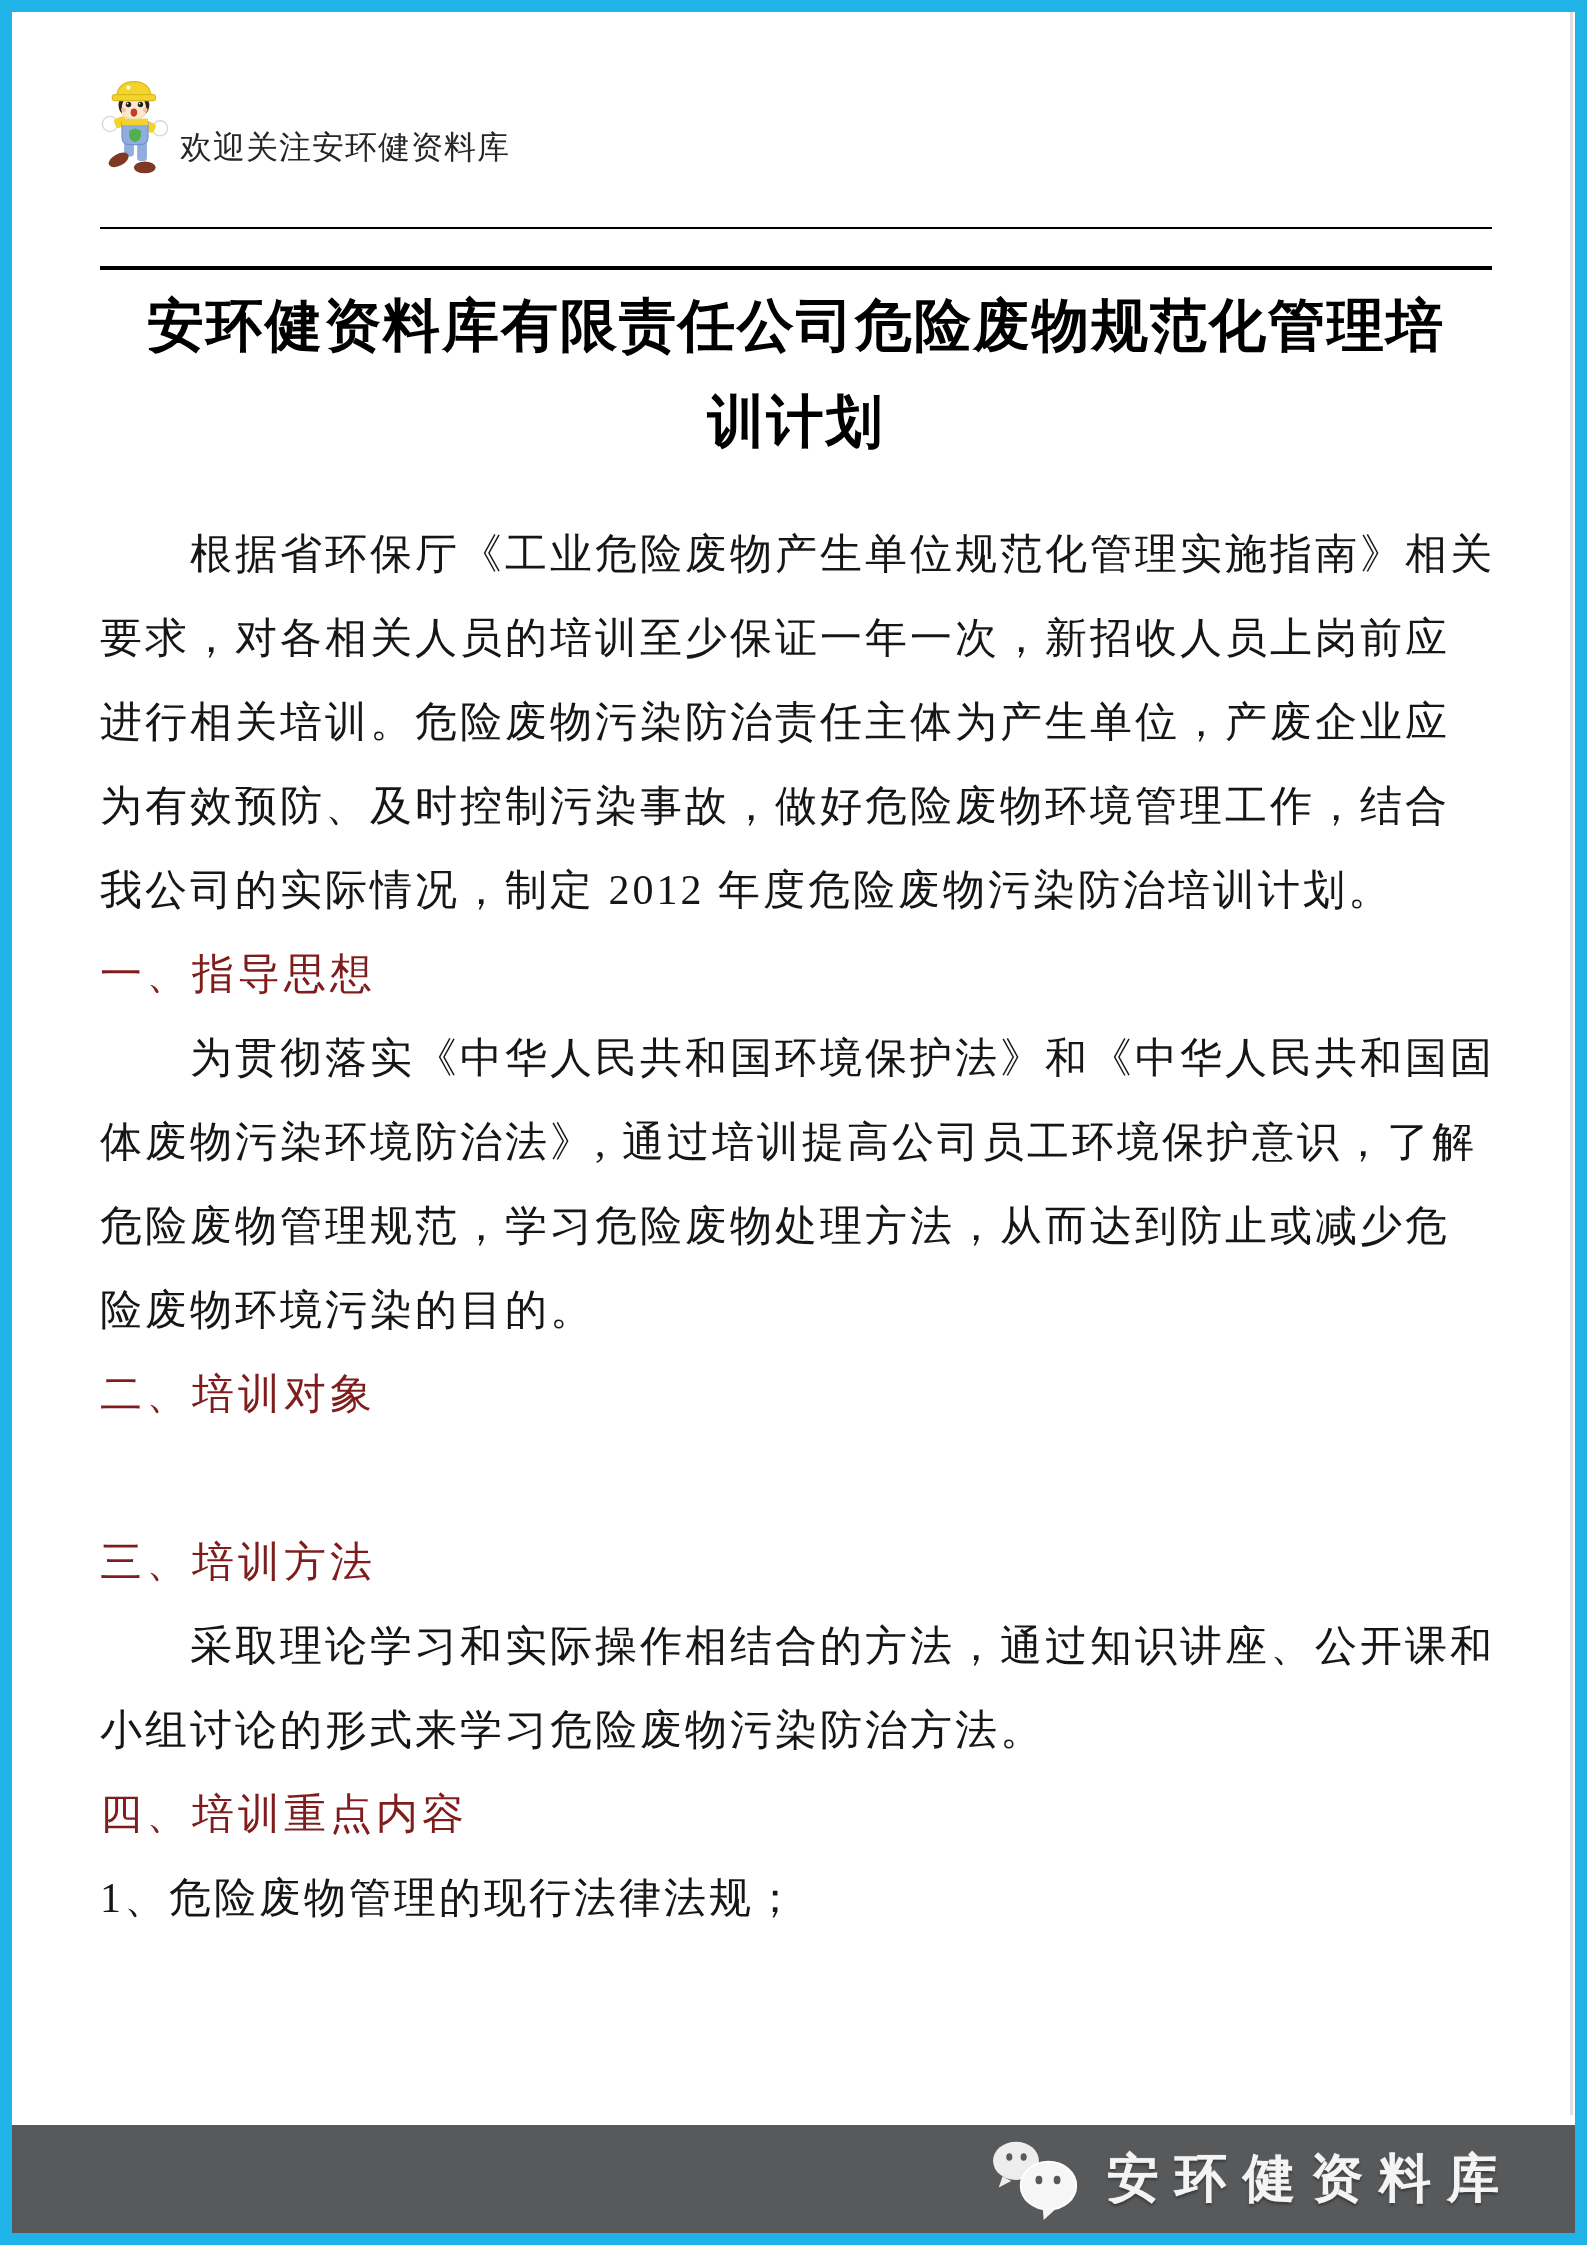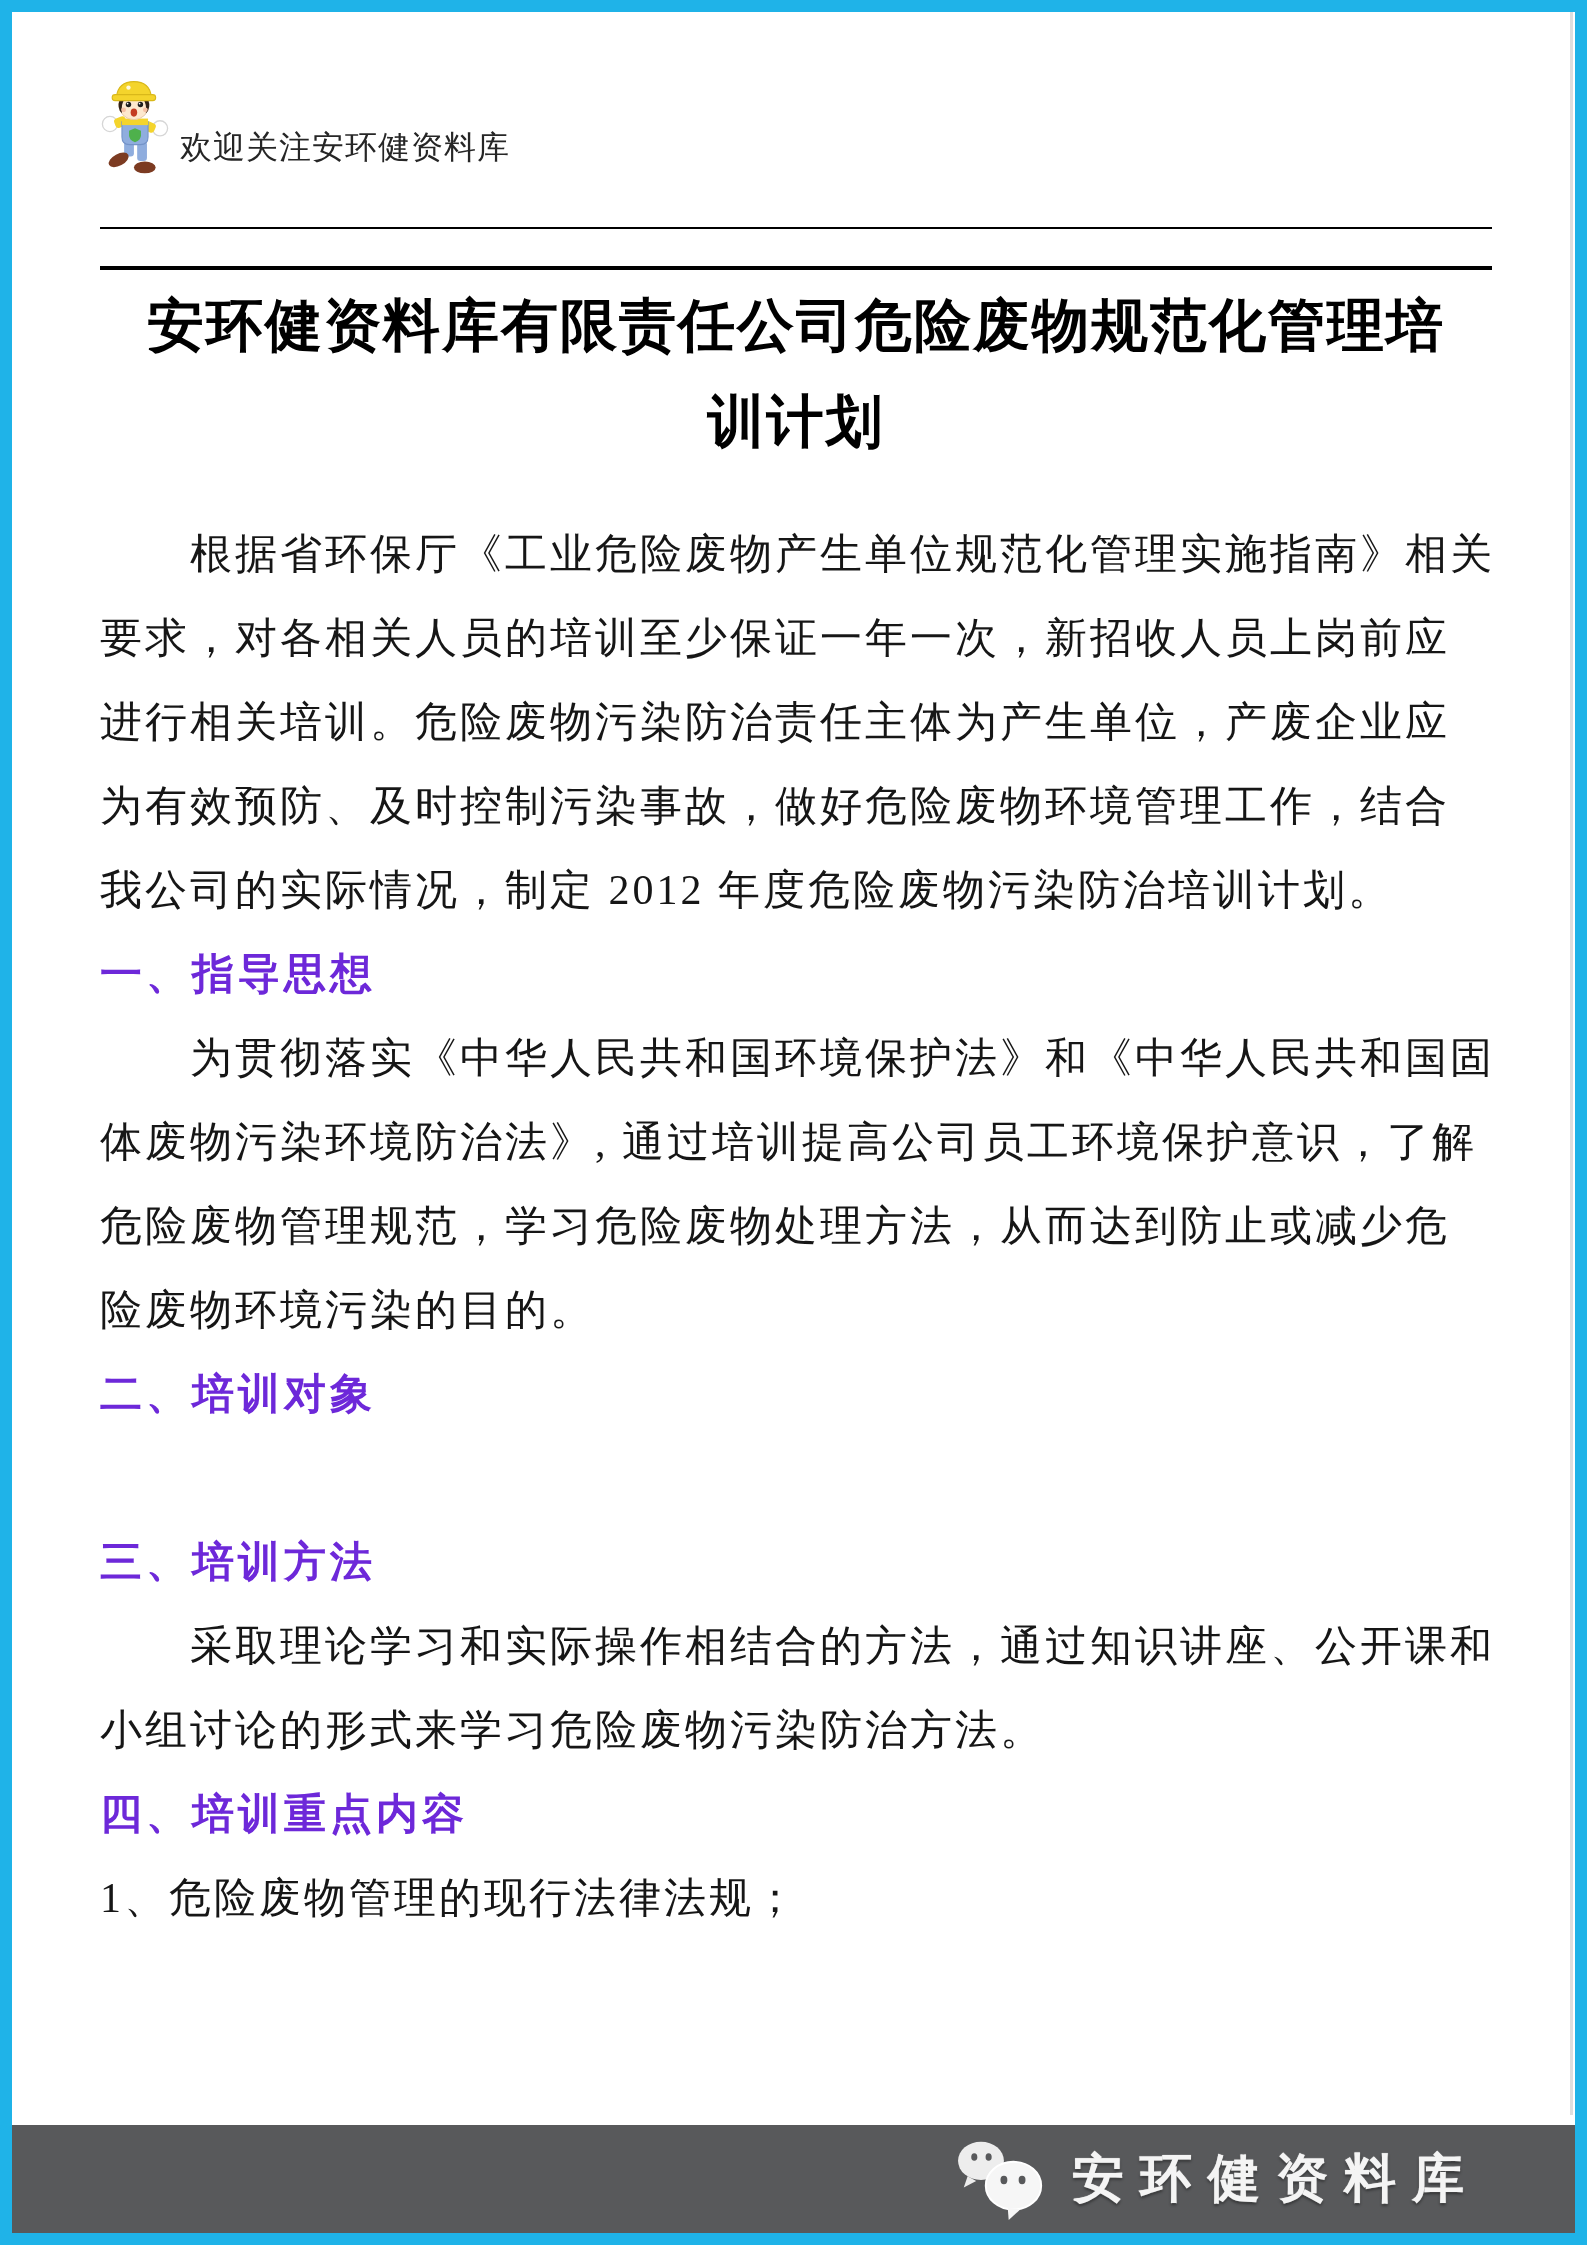--- a/index.html
+++ b/index.html
@@ -37,29 +37,29 @@
   
   .flow{
     position:absolute;left:88px;top:500px;width:1400px;
     color:#161616;
     font-size:42px;letter-spacing:3px;
   }
   .ln{height:84px;line-height:84px;white-space:nowrap;}
   .ln.indent{padding-left:90px;}
   .ln.heading{
     font-family:"Liberation Sans", sans-serif;
-    font-weight:bold;color:#6d28d9;letter-spacing:4px;
+    font-weight:normal;color:#7f1d1d;letter-spacing:4px;
   }
   .ln.blank{height:84px;}
   
   .footer{
     position:absolute;left:0;right:0;bottom:0;height:108px;
     background:#58595b;
     display:flex;align-items:center;justify-content:flex-end;
-    padding-right:95px;box-sizing:border-box;gap:18px;
+    padding-right:60px;box-sizing:border-box;gap:18px;
   }
   .footer .brand{
     font-family:"Liberation Sans", sans-serif;
     font-weight:bold;font-size:52px;letter-spacing:16px;
     color:#f4f4f4;
     text-shadow:0 2px 3px rgba(0,0,0,.45), 0 0 1px #ffffff;
   }
   .wechat-icon{width:104px;height:86px;flex:0 0 auto;}
 </style>
 </head>

